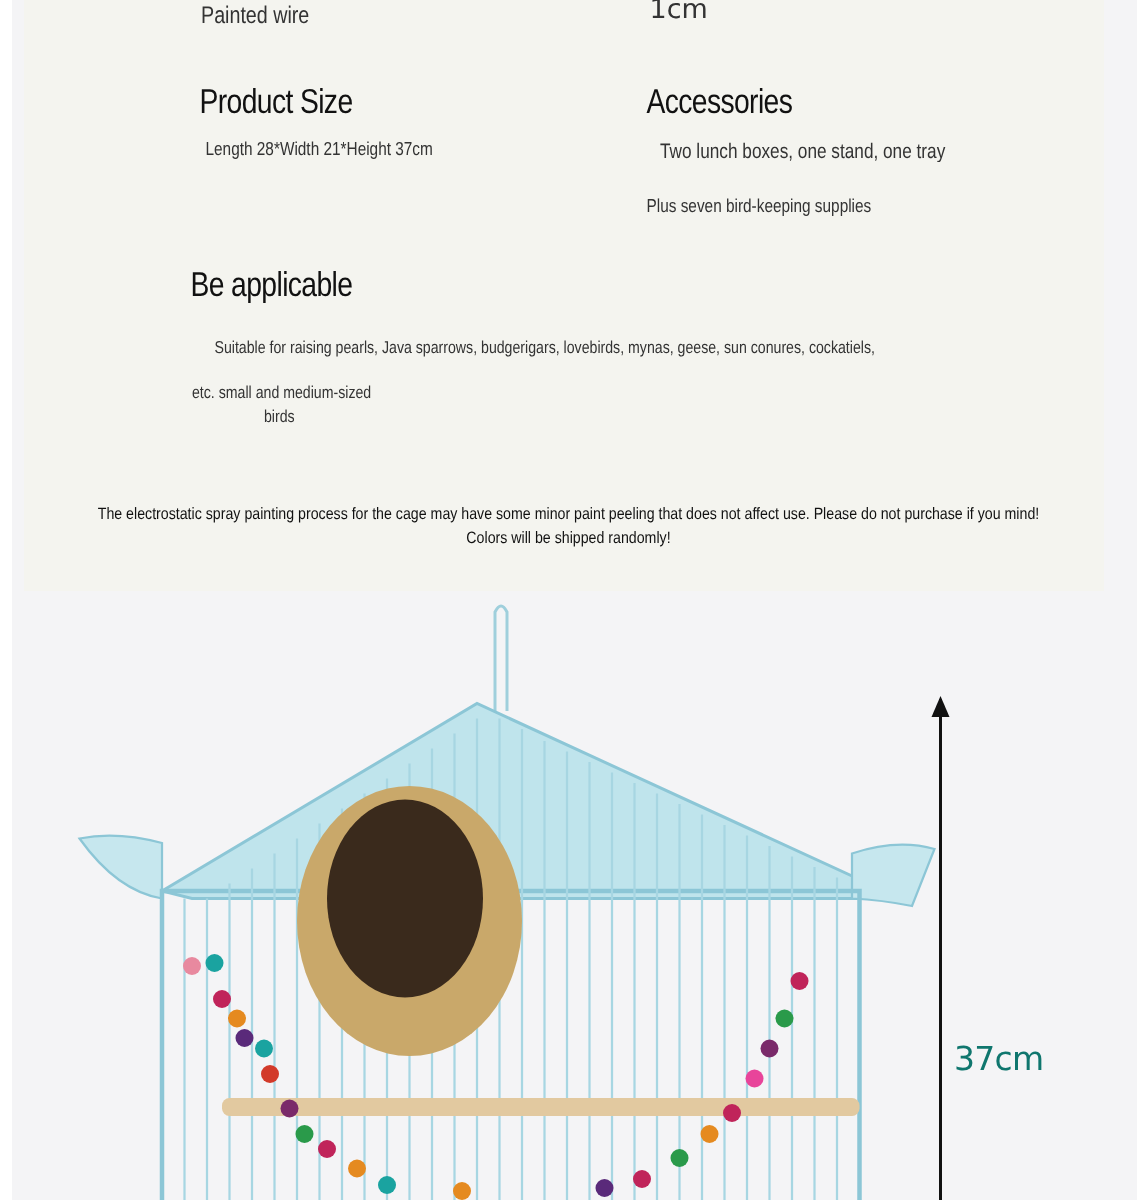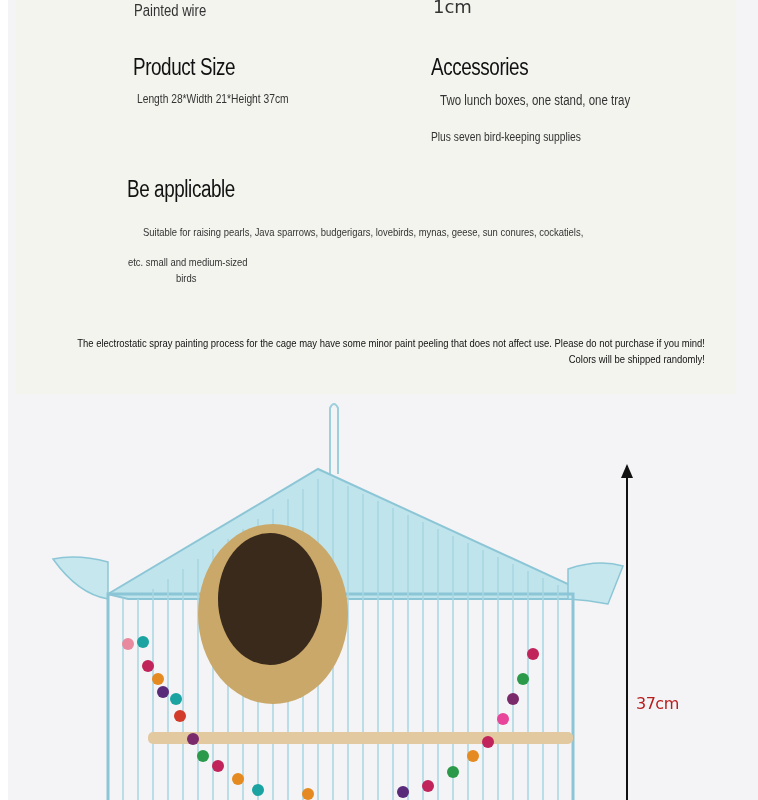--- a/index.html
+++ b/index.html
@@ -3,26 +3,26 @@
   <meta charset="utf-8">
   <style>
     html, body { margin:0; padding:0; }
     body { width:758px; height:800px; overflow:hidden; background:#ffffff; position:relative; font-family:"Liberation Sans", sans-serif; }
     .page { position:absolute; left:8px; top:0; width:750px; height:800px; background:#f4f4f6; }
     .spec-panel { position:absolute; left:16px; top:0; width:720px; height:394px; background:#f4f4ef; }
     .t { position:absolute; color:#1a1a1a; white-space:nowrap; font-family:"Liberation Sans", sans-serif; transform-origin:left top; }
     .h { font-size:23px; letter-spacing:-0.5px; transform:scaleX(0.82); color:#111; }
     .b { font-size:14px; transform:scaleX(0.82); color:#333; }
     .s { font-size:11.5px; transform:scaleX(0.82); color:#333; }
-    .notice { position:absolute; left:0; top:335px; width:758px; text-align:right; font-size:11px; line-height:16px; color:#111; }
+    .notice { position:absolute; left:0; top:335px; width:758px; text-align:center; font-size:11px; line-height:16px; color:#111; }
     .notice span { display:inline-block; transform:scaleX(0.86); }
     .photo { position:absolute; left:8px; top:394px; width:750px; height:406px; background:#f4f4f6; overflow:hidden; }
     .dim-arrow { position:absolute; left:618px; top:72px; width:2px; height:340px; background:#111; }
     .dim-arrow::before { content:""; position:absolute; left:-5px; top:-2px; border-left:6px solid transparent; border-right:6px solid transparent; border-bottom:14px solid #111; }
-    .dim-label { position:absolute; left:628px; top:300px; font-size:16px; color:#b91c1c; font-family:"DejaVu Sans", sans-serif; letter-spacing:-0.5px; }
+    .dim-label { position:absolute; left:628px; top:300px; font-size:22px; color:#0f766e; font-family:"DejaVu Sans", sans-serif; letter-spacing:-0.5px; }
   </style>
 </head>
 <body>
 
 <div class="page"></div>
 
 <div class="spec-panel"></div>
 
 <div class="t b" style="left:134px; top:2px; font-size:16px;">Painted wire</div>
 <div class="t b" style="left:433px; top:-4px; font-size:18px; transform:none; font-family:'DejaVu Sans', sans-serif;">1cm</div>

